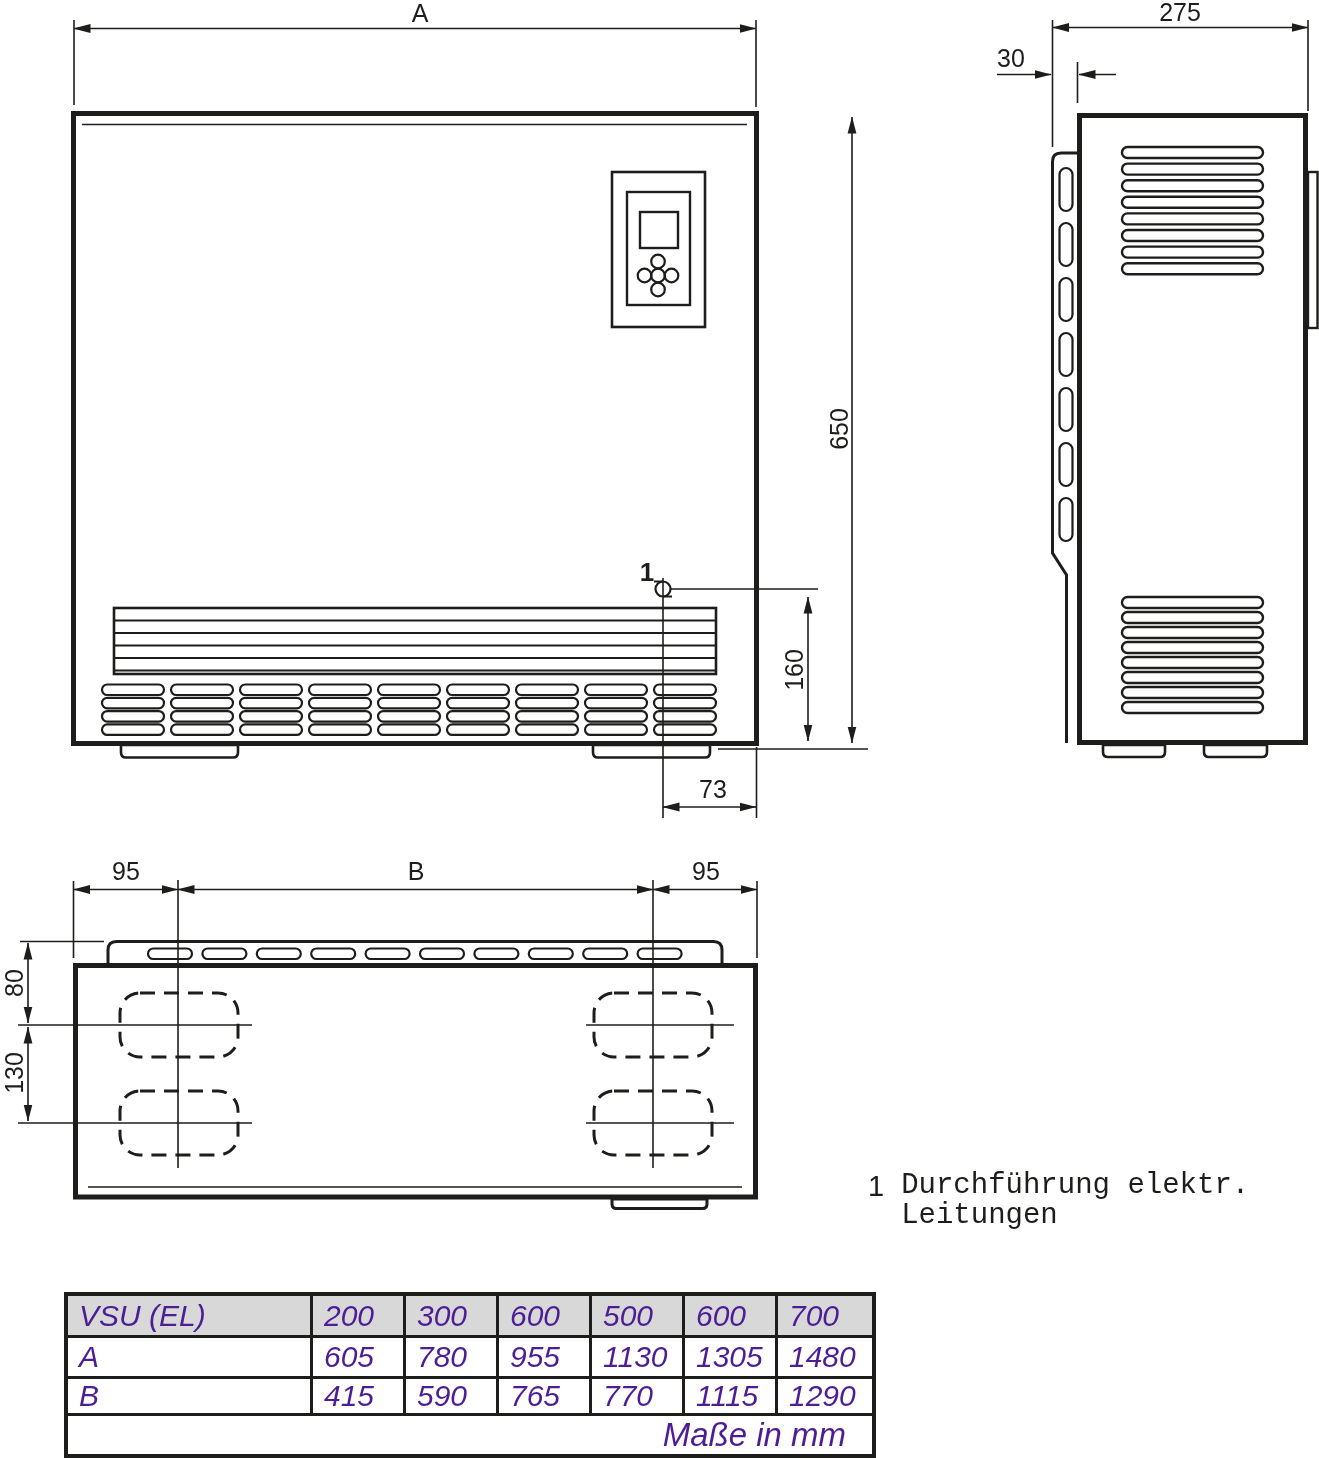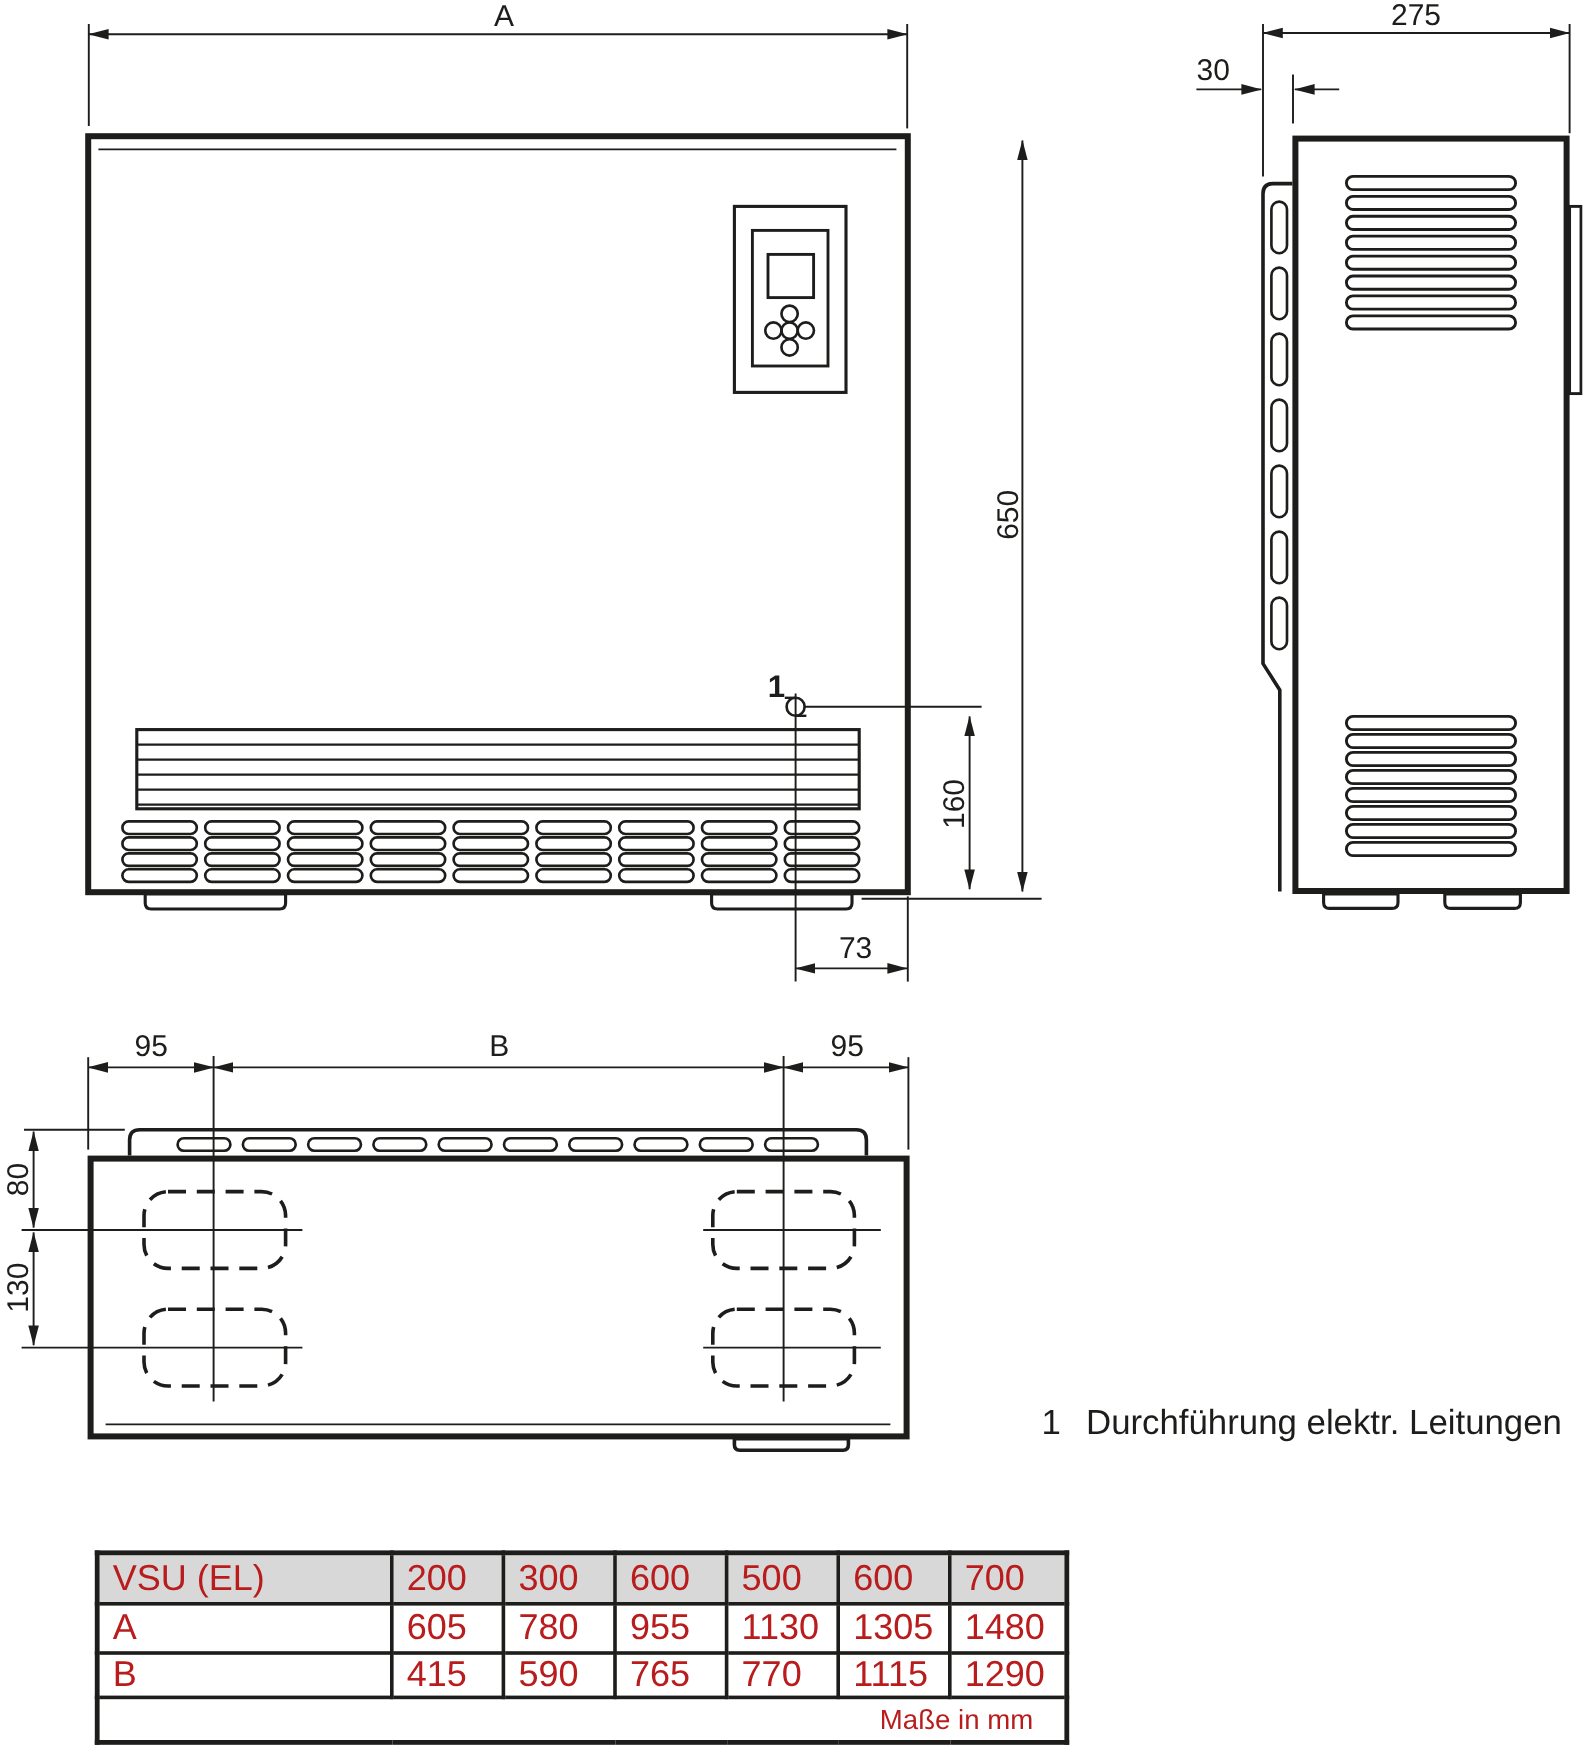--- a/index.html
+++ b/index.html
@@ -15,32 +15,32 @@
   .ink{stroke:#1d1d1b;fill:none;}
   .fw{fill:#fff;}
   .dashed{stroke-dasharray:15 9;}
   text.dim{fill:#1d1d1b;font:25px "Liberation Sans",sans-serif;}
   text.callout{fill:#1d1d1b;font:bold 26px "Liberation Sans",sans-serif;}
 
   
   #footnote{position:absolute;left:868px;top:1171px;display:flex;
             font-size:29px;line-height:30px;color:#1d1d1b;}
   #footnote .idx{width:20px;}
-  #footnote .txt{margin-left:17px;}
+  #footnote .txt{margin-left:17px;font-family:Liberation Mono, monospace;}
 
   
-  #dim-table{position:absolute;left:79px;top:1292px;border-collapse:collapse;
-             table-layout:fixed;font-size:30px;color:#b91c1c;}
+  #dim-table{position:absolute;left:64px;top:1292px;border-collapse:collapse;
+             table-layout:fixed;font-size:30px;color:#4c1d95;font-style:italic;}
   #dim-table,#dim-table td{border:3px solid #1d1d1b;}
   #dim-table{border-width:4px;}
   #dim-table td{padding:0 0 0 11px;white-space:nowrap;overflow:hidden;}
   #dim-table tr.hdr td{background:#d8d8d8;height:39px;}
   #dim-table tr.rowA td{height:38px;}
   #dim-table tr.rowB td{height:34px;}
-  #dim-table tr.ftr td{height:34px;text-align:right;padding-right:26px;font-size:23px;}
+  #dim-table tr.ftr td{height:34px;text-align:right;padding-right:26px;font-size:33px;}
   .c0{width:231px;} .cn{width:79px;} .c6{width:83px;margin-left:19px;}
 </style>
 </head>
 <body>
 
 <div id="page">
 
 <svg id="drawing" width="1319" height="1458" viewBox="0 0 1319 1458">
   <defs>
     <marker id="arr" viewBox="0 0 17 10" markerWidth="17" markerHeight="10" refX="16.5" refY="5" orient="auto-start-reverse" markerUnits="userSpaceOnUse">

